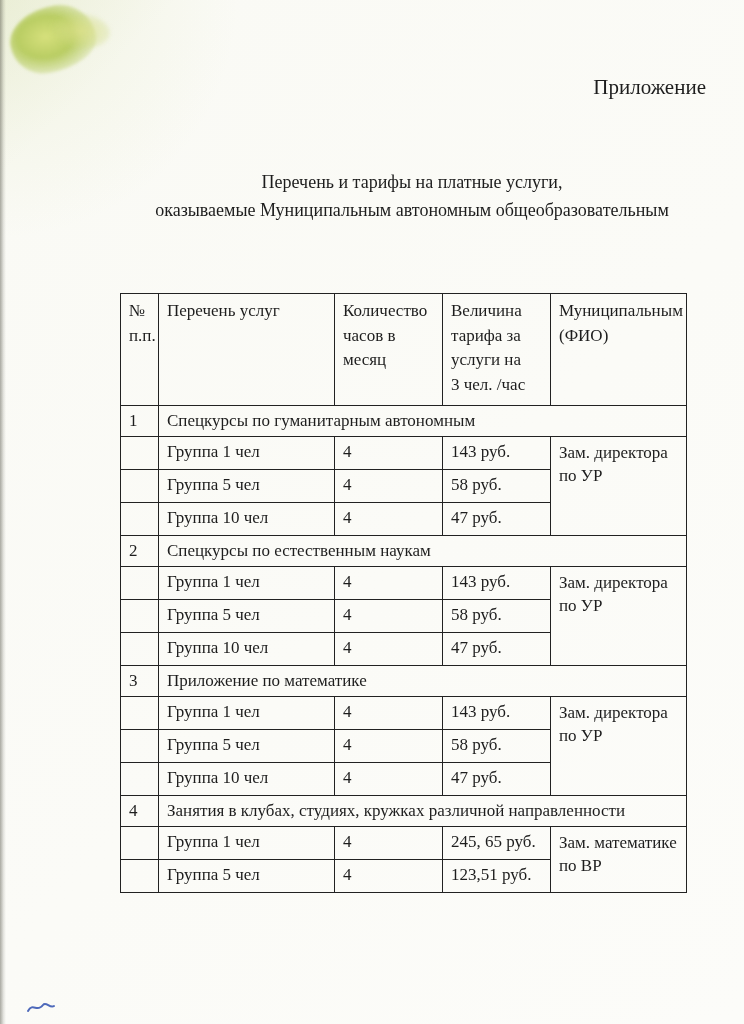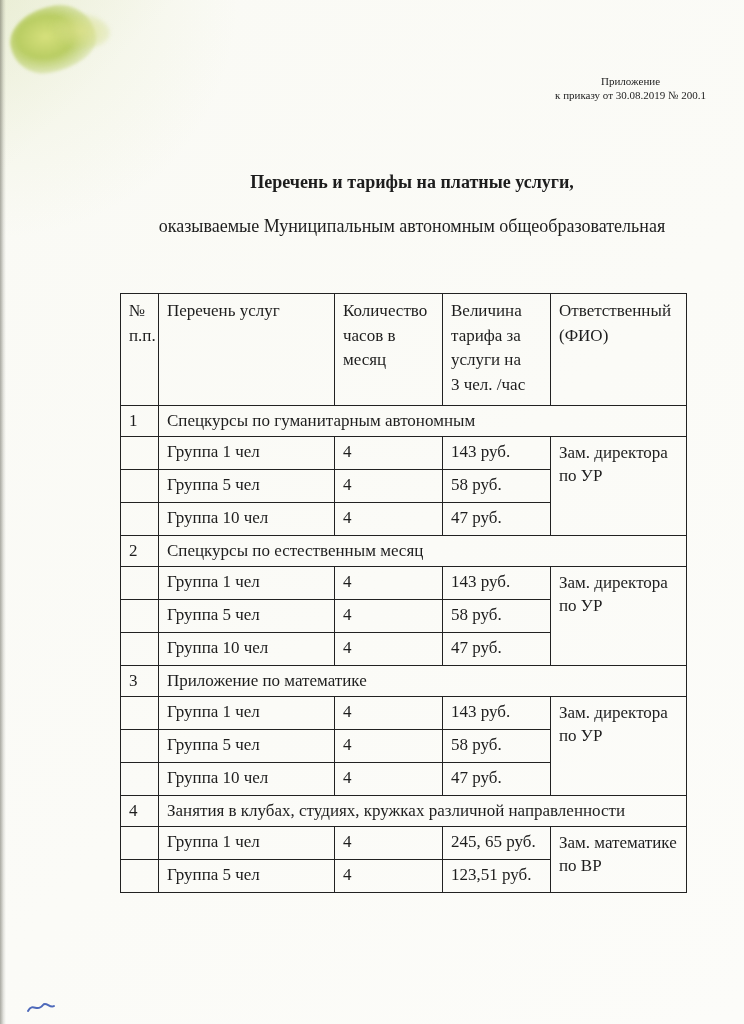--- a/index.html
+++ b/index.html
@@ -31,29 +31,29 @@
     background: radial-gradient(ellipse at 50% 50%, rgba(222,226,140,0.8), rgba(200,214,120,0.25) 70%, transparent);
     border-radius: 50%;
     transform: rotate(6deg);
     filter: blur(2px);
   }
   .ink-mark { position: absolute; left: 26px; top: 1000px; opacity: 0.85; }
 
   
   .annotation {
     position: absolute; top: 74px; right: 38px;
-    text-align: center; font-size: 11px; line-height: 1.3;
+    text-align: left; font-size: 21px; line-height: 1.3;
   }
 
   
   .title-block {
     position: absolute; top: 172px; left: 120px; width: 584px;
     text-align: center; font-size: 18px;
   }
-  .title-line1 { margin-bottom: 20px; font-weight: bold; }
+  .title-line1 { margin-bottom: 4px; }
   .title-rest { line-height: 1.45; }
 
   
   table.tariff {
     position: absolute; top: 293px; left: 120px;
     width: 566px; table-layout: fixed;
     border-collapse: collapse;
     font-size: 17px;
   }
   table.tariff th, table.tariff td {
@@ -75,47 +75,46 @@
 
 <div class="scanner-edge"></div>
 <div class="stain"></div>
 <div class="stain2"></div>
 <svg class="ink-mark" width="30" height="16" viewBox="0 0 30 16">
   <path d="M2,11 C7,2 11,13 17,5 C20,1 24,9 28,6" fill="none" stroke="#3050b0" stroke-width="2" stroke-linecap="round"></path>
 </svg>
 
 <div class="annotation">
   <div>Приложение</div>
-  <div>к приказу  от 30.08.2019 № 200.1</div>
 </div>
 
 <div class="title-block">
   <div class="title-line1">Перечень и тарифы на платные услуги,</div>
   <div class="title-rest">
-    <div>оказываемые Муниципальным автономным общеобразовательная</div>
+    <div>оказываемые Муниципальным автономным общеобразовательным</div>
   </div>
 </div>
 
 <table class="tariff">
   <colgroup>
     <col style="width:38px">
       <col style="width:176px">
       <col style="width:108px">
       <col style="width:108px">
       <col style="width:136px">
   </colgroup>
   <thead>
     <tr>
       <th class="prewrap">№
 п.п.</th>
       <th>Перечень услуг</th>
       <th>Количество часов в месяц</th>
       <th class="prewrap">Величина тарифа за услуги на
 3 чел. /час</th>
-      <th>Ответственный (ФИО)</th>
+      <th>Муниципальным (ФИО)</th>
     </tr>
   </thead>
   <tbody>
 
     <tr class="section-row">
       <td class="num-cell">1</td>
       <td colspan="4">Спецкурсы по гуманитарным автономным</td>
     </tr>
     <tr class="group-row">
       <td class="num-cell"></td>
@@ -132,21 +131,21 @@
     </tr>
     <tr class="group-row">
       <td class="num-cell"></td>
       <td>Группа 10 чел</td>
       <td>4</td>
       <td>47 руб.</td>
     </tr>
 
     <tr class="section-row">
       <td class="num-cell">2</td>
-      <td colspan="4">Спецкурсы по естественным месяц</td>
+      <td colspan="4">Спецкурсы по естественным наукам</td>
     </tr>
     <tr class="group-row">
       <td class="num-cell"></td>
       <td>Группа 1 чел</td>
       <td>4</td>
       <td>143 руб.</td>
       <td rowspan="3" class="responsible-cell">Зам. директора по УР</td>
     </tr>
     <tr class="group-row">
       <td class="num-cell"></td>

